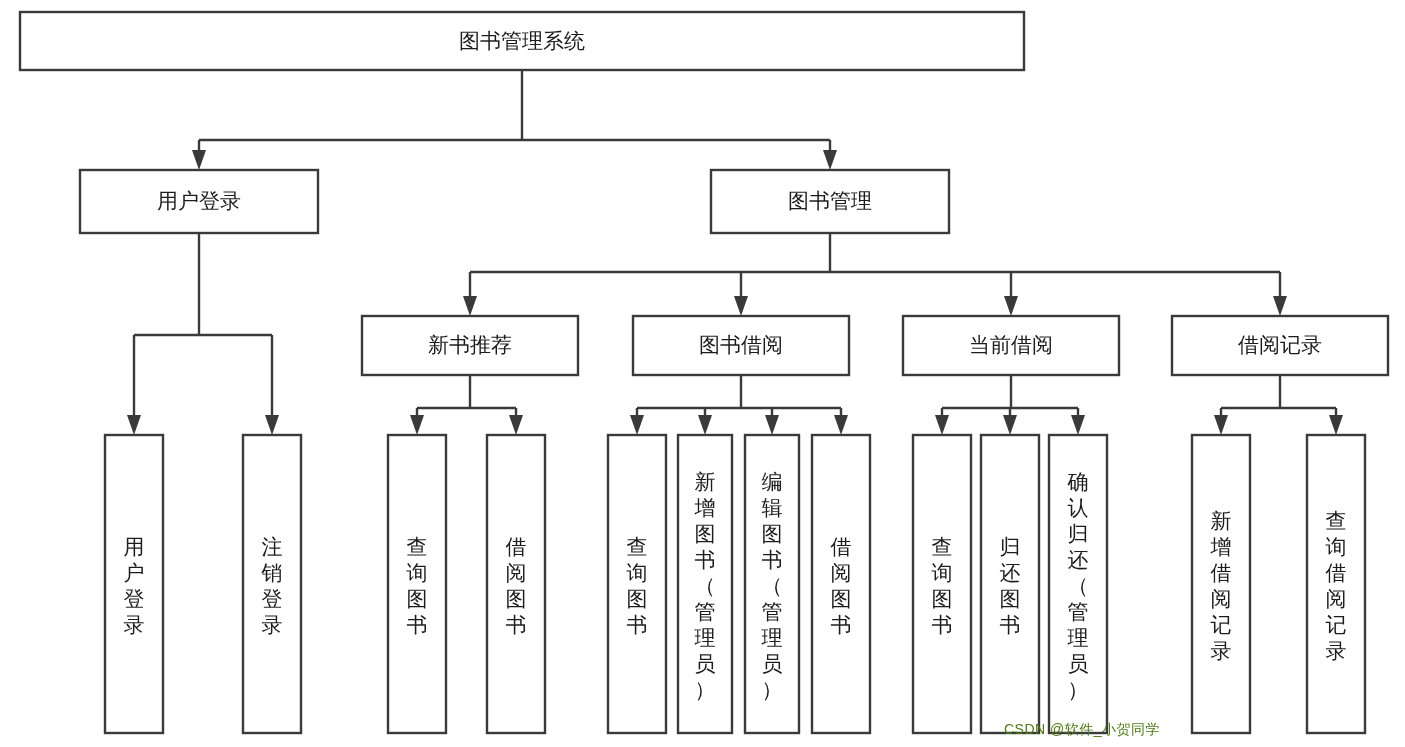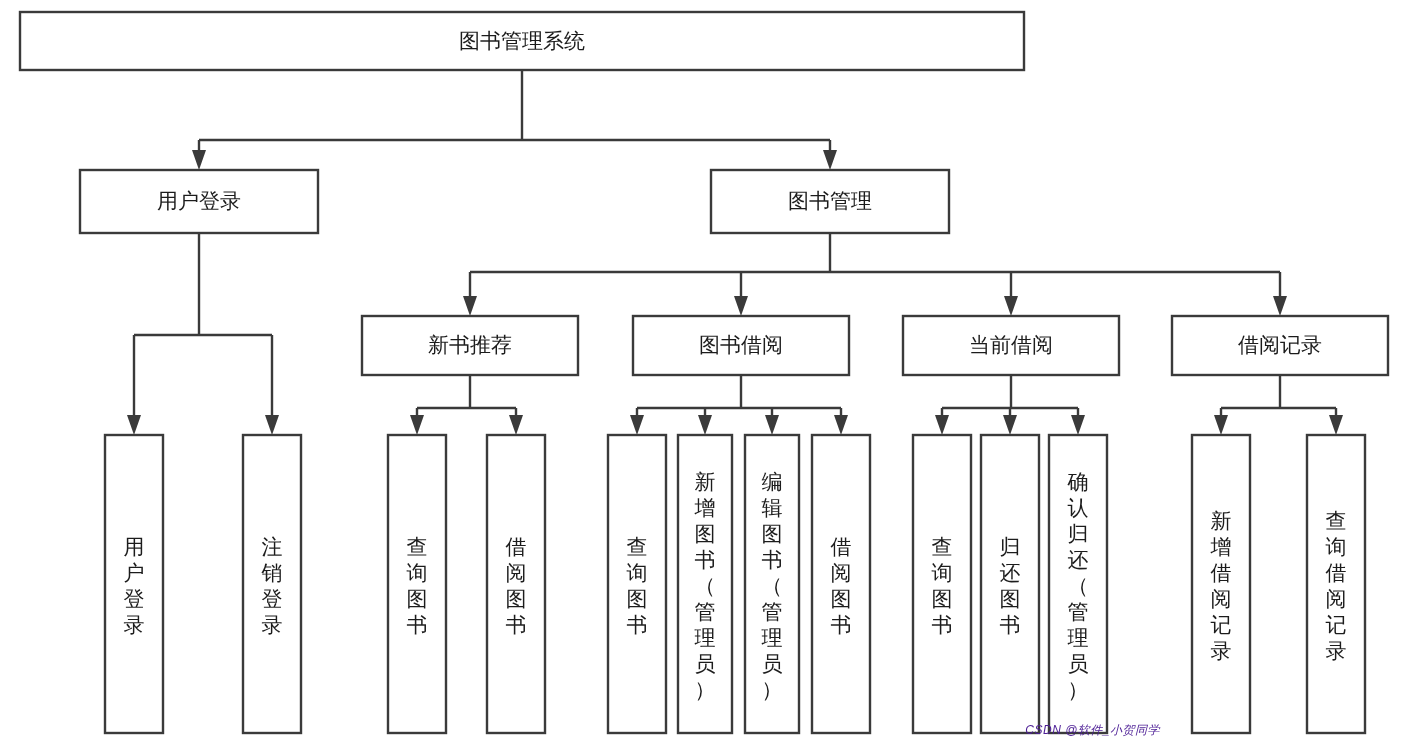--- a/index.html
+++ b/index.html
@@ -54,26 +54,25 @@
     font-size: 21px;
     fill: #1c1c1c;
     text-anchor: middle;
     white-space: pre;
   }
   .watermark-text {
     position: absolute;
     right: 12px;
     bottom: 8px;
     font-family: "Liberation Sans", "DejaVu Sans", sans-serif;
-    font-size: 12px;
-    color: #4c1d95;
+    font-size: 14px;
+    color: #4d7c0f;
     letter-spacing: 0.5px;
     user-select: none;
     pointer-events: none;
-    font-style: italic;
   }
 </style>
 </head>
 <body>
 
 <div id="diagram-root">
   <svg class="flow" id="flow-svg" viewBox="0 0 1405 747" xmlns="http://www.w3.org/2000/svg">
       <g>
         <rect x="20" y="12" width="1004" height="58" class="node-rect" rx="0"></rect>
         <text x="522" y="42" class="node-label-h">图书管理系统</text>

